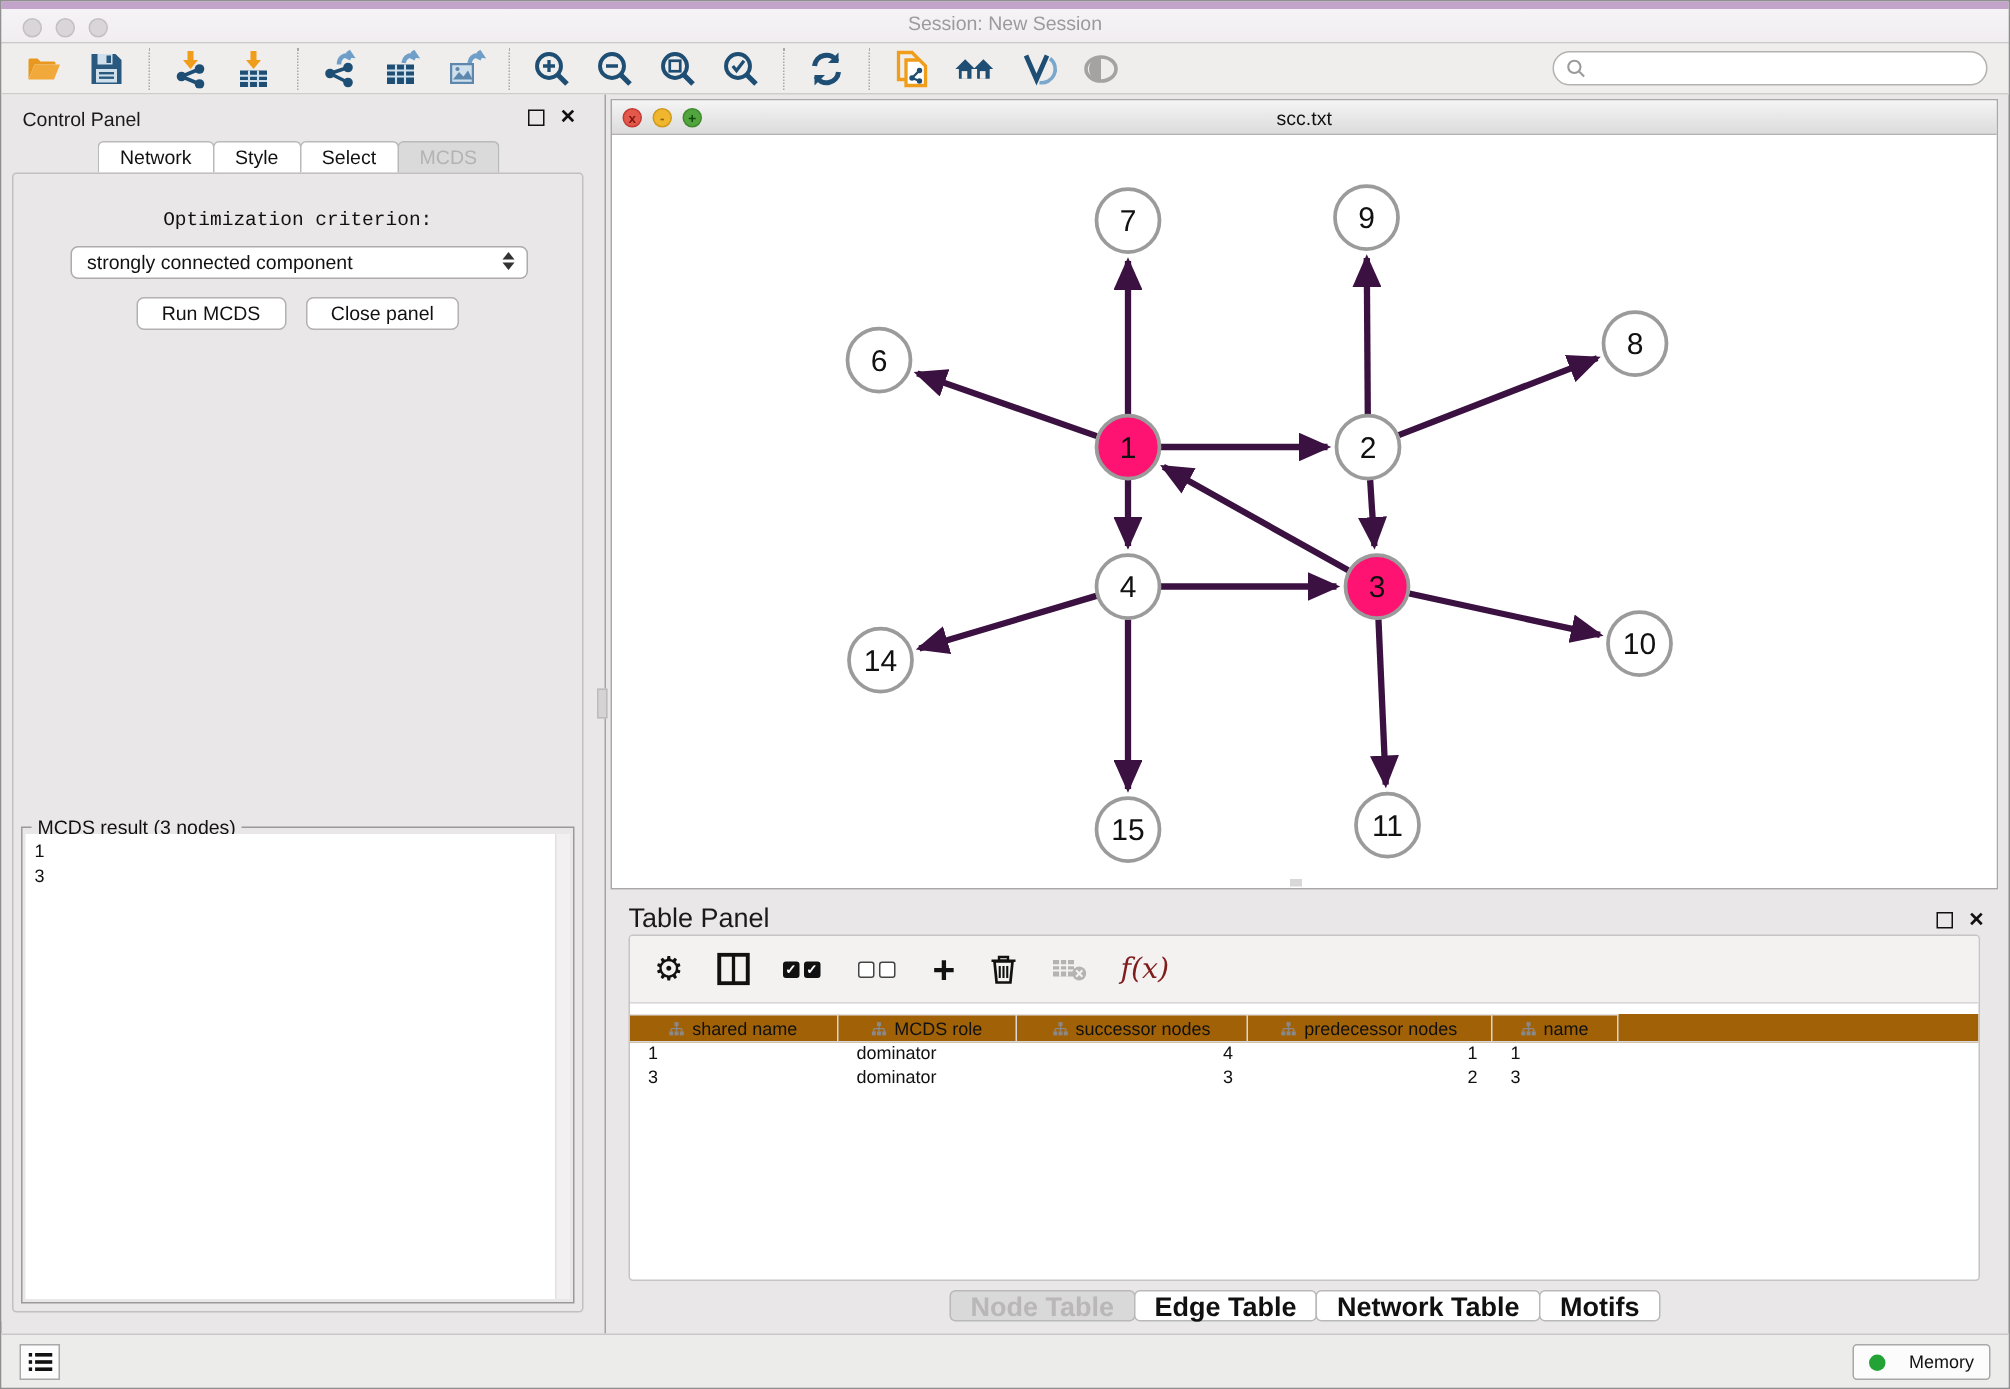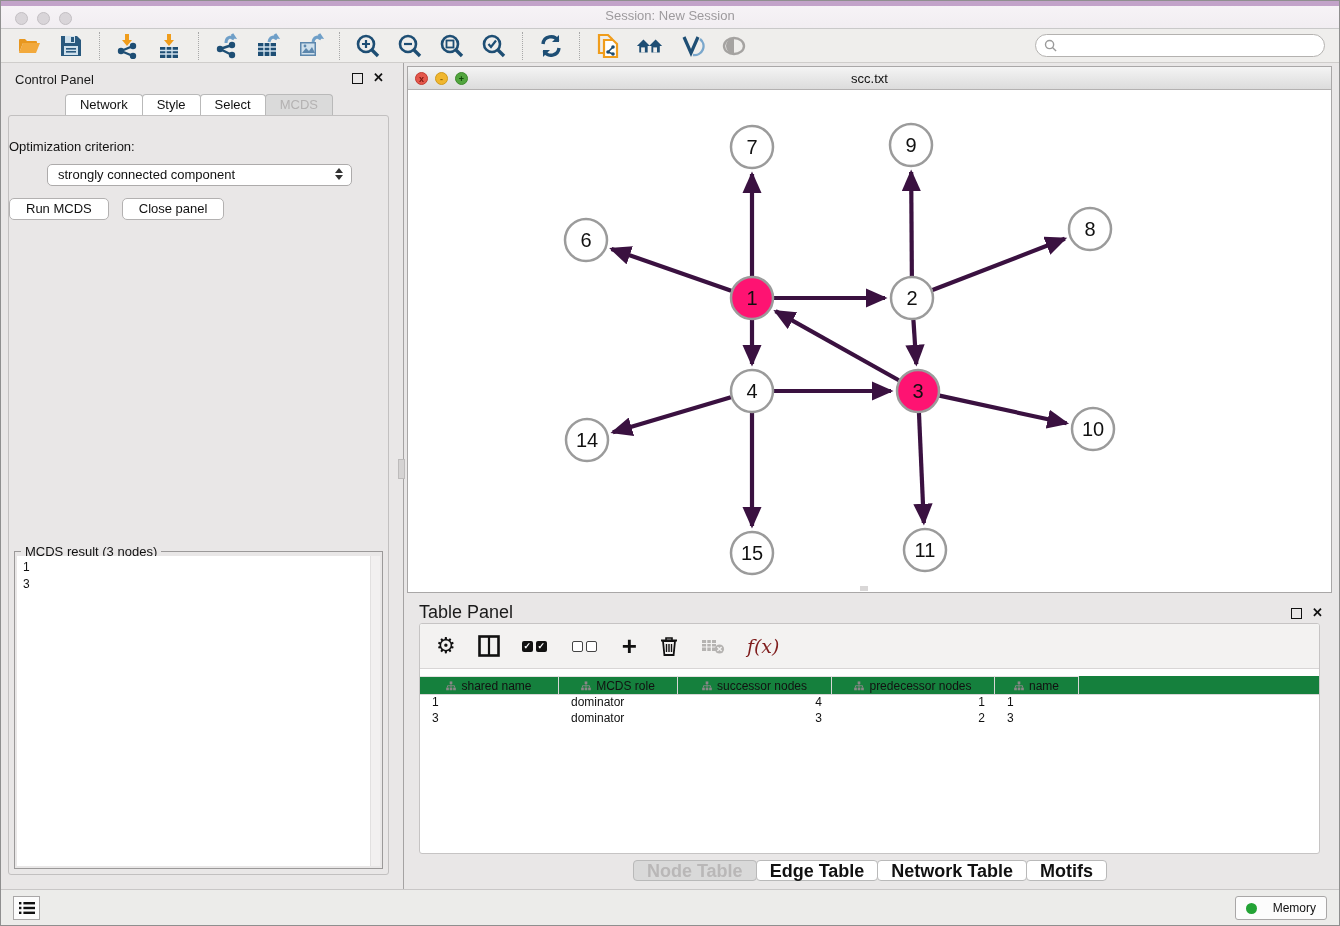--- a/index.html
+++ b/index.html
@@ -35,27 +35,27 @@
   .close-ic { position:absolute; top:7px; font-size:13px; font-weight:bold; color:#111; }
   .cp-float{ right:33px; } .cp-close{ right:12px; }
 
   .cp-tabs { position:absolute; top:31px; left:0; width:100%; display:flex; justify-content:center; }
   .tab { height:21px; padding:0 14px; font-size:13px; line-height:20px; background:#fff;
     border:1px solid #b9b9b9; border-bottom:none; border-radius:4px 4px 0 0; margin-right:-1px; color:#111; }
   .tab.inactive-look { background:#dadada; color:#b4b2b2; border-radius:4px 4px 0 0; }
   .cp-body { position:absolute; left:7px; top:52px; width:381px; height:760px;
     border:1px solid #c2c0c0; border-radius:3px; background:#e9e7e7; }
 
-  .opt-label { position:absolute; top:23px; width:100%; text-align:left; font-size:13px; color:#111; }
+  .opt-label { position:absolute; top:23px; width:100%; text-align:center; font-size:13px; color:#111;font-family:Liberation Mono, monospace; }
   .dropdown { position:absolute; left:38px; top:48px; width:305px; height:22px; background:#fff;
     border:1px solid #adabab; border-radius:5px; font-size:13px; line-height:20px; padding-left:10px; color:#111; }
   .dd-arrows { position:absolute; right:8px; top:3px; display:flex; flex-direction:column; gap:2px; }
   .dd-arrows i { width:0; height:0; border-left:4px solid transparent; border-right:4px solid transparent; display:block; }
   .dd-up { border-bottom:5px solid #333; } .dd-down { border-top:5px solid #333; }
-  .cp-buttons { position:absolute; top:82px; width:100%; display:flex; gap:13px; }
+  .cp-buttons { position:absolute; top:82px; width:100%; display:flex; justify-content:center; gap:13px; }
   .btn { height:22px; padding:0 16px; background:#fff; border:1px solid #b3b1b1; border-radius:5px;
     font-size:13px; color:#111; line-height:20px; }
 
   .result-group { position:absolute; left:5px; top:435px; width:369px; height:318px; border:1px solid #9b9999; }
   .result-legend { position:absolute; left:6px; top:-8px; background:#e9e7e7; padding:0 4px; font-size:13px; color:#111; }
   .result-area { position:absolute; left:2px; top:4px; right:2px; bottom:2px; background:#fff;
     font-size:12px; color:#111; padding:3px 6px; white-space:pre-line; line-height:17px; }
   .result-scroll { position:absolute; right:2px; top:4px; bottom:2px; width:10px; background:#f2f0f0; border-left:1px solid #e2e0e0; }
 
   
@@ -86,21 +86,21 @@
     border-radius:3px; background:#fff; overflow:hidden; }
   .tp-toolbar { height:45px; background:#f3f2f1; border-bottom:1px solid #d8d6d6; display:flex; align-items:center;
     gap:22px; padding-left:16px; }
   .tp-ic { display:flex; align-items:center; justify-content:center; height:26px; }
   .cbx { width:11px; height:11px; border-radius:2px; display:inline-block; margin-right:3px; }
   .cbx.on { background:#111; color:#fff; font-size:9px; line-height:11px; text-align:center; font-weight:bold; }
   .cbx.off { border:1.5px solid #444; background:#fff; }
   .plus-ic { font-size:26px; font-weight:bold; color:#111; line-height:20px; }
   .fx-ic { font-family:"DejaVu Serif", serif; font-style:italic; font-size:19px; color:#7f1d1d; }
 
-  .grid-header { display:flex; height:19px; background:#15803d; border-bottom:1px solid #d8d6d6; margin-top:7px; }
+  .grid-header { display:flex; height:19px; background:#a16207; border-bottom:1px solid #d8d6d6; margin-top:7px; }
   .gh-cell { display:flex; align-items:center; justify-content:center; gap:5px; font-size:12px; color:#111;
     border-right:1px solid #d8d6d6; border-top:1px solid #e4e2e2; }
   .grid-row { display:flex; height:16px; font-size:12px; color:#111; }
   .gr-cell { overflow:hidden; white-space:nowrap; }
   .al { text-align:left; padding-left:12px; } .ar { text-align:right; padding-right:10px; }
 
   .tp-tabs { position:absolute; left:0; bottom:10px; width:100%; display:flex; justify-content:center; }
   .tp-tab { height:21px; padding:0 13px; font-size:18px; font-weight:bold; line-height:20px; background:#fff;
     border:1px solid #b9b9b9; border-radius:4px; margin-right:-1px; color:#111; }
   .tp-tab.inactive-look { background:#d9d9d9; color:#b9b7b7; }

